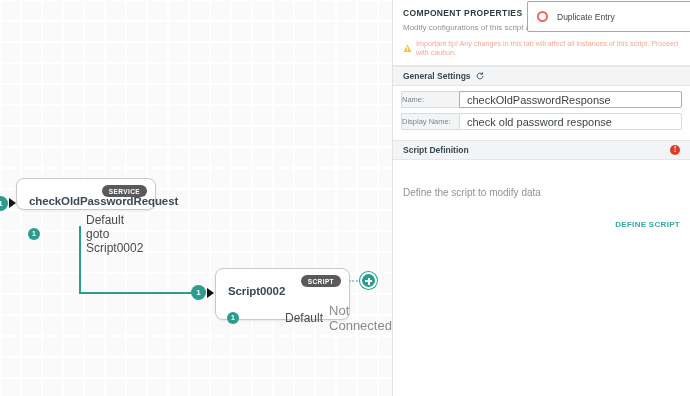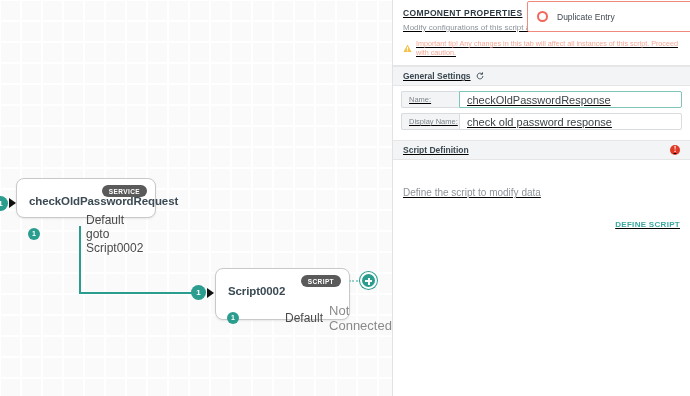--- a/index.html
+++ b/index.html
@@ -146,21 +146,20 @@
     border-radius: 8px;
   }
 
   
   #panel {
     position: relative;
     width: 297px;
     height: 308px;
     background: #ffffff;
     padding: 0;
-    text-decoration: underline;
   }
 
   .panel-head {
     padding: 8px 10px 0 10px;
   }
   .panel-title {
     font-size: 8.5px;
     font-weight: bold;
     color: #2f3b44;
     letter-spacing: 0.35px;
@@ -228,21 +227,20 @@
   }
   .form-label {
     width: 58px;
     background: #f2f4f5;
     border: 1px solid #d8dcdf;
     border-right: none;
     font-size: 7.5px;
     color: #7d858b;
     display: flex;
     align-items: center;
-    padding-left: 7px;
     border-radius: 2px 0 0 2px;
     flex: none;
   }
   .form-input {
     flex: 1;
     border: 1px solid #d8dcdf;
     background: #ffffff;
     font-size: 11px;
     color: #3d4448;
     padding: 0 7px;
@@ -314,21 +312,21 @@
 </head>
 <body>
 
 <div id="app">
 
   <div id="canvas">
 
     <div class="port-badge" style="left:-7px; top:196px;">1</div>
     <div class="arrow-head" style="left:9px; top:198px;"></div>
 
-    <div class="node" style="left:16px; top:178px; width:140px; height:40px;">
+    <div class="node" style="left:16px; top:178px; width:140px; height:32px;">
       <div class="type-badge">SERVICE</div>
       <div class="node-title">checkOldPasswordRequest</div>
       <div class="node-footer">
         <span class="node-dot">1</span>
         <span class="node-default">Default goto Script0002</span>
       </div>
     </div>
 
     <div class="conn conn-v" style="left:79px; top:226px; height:67px;"></div>
     <div class="conn conn-h" style="left:79px; top:292px; width:119px;"></div>

